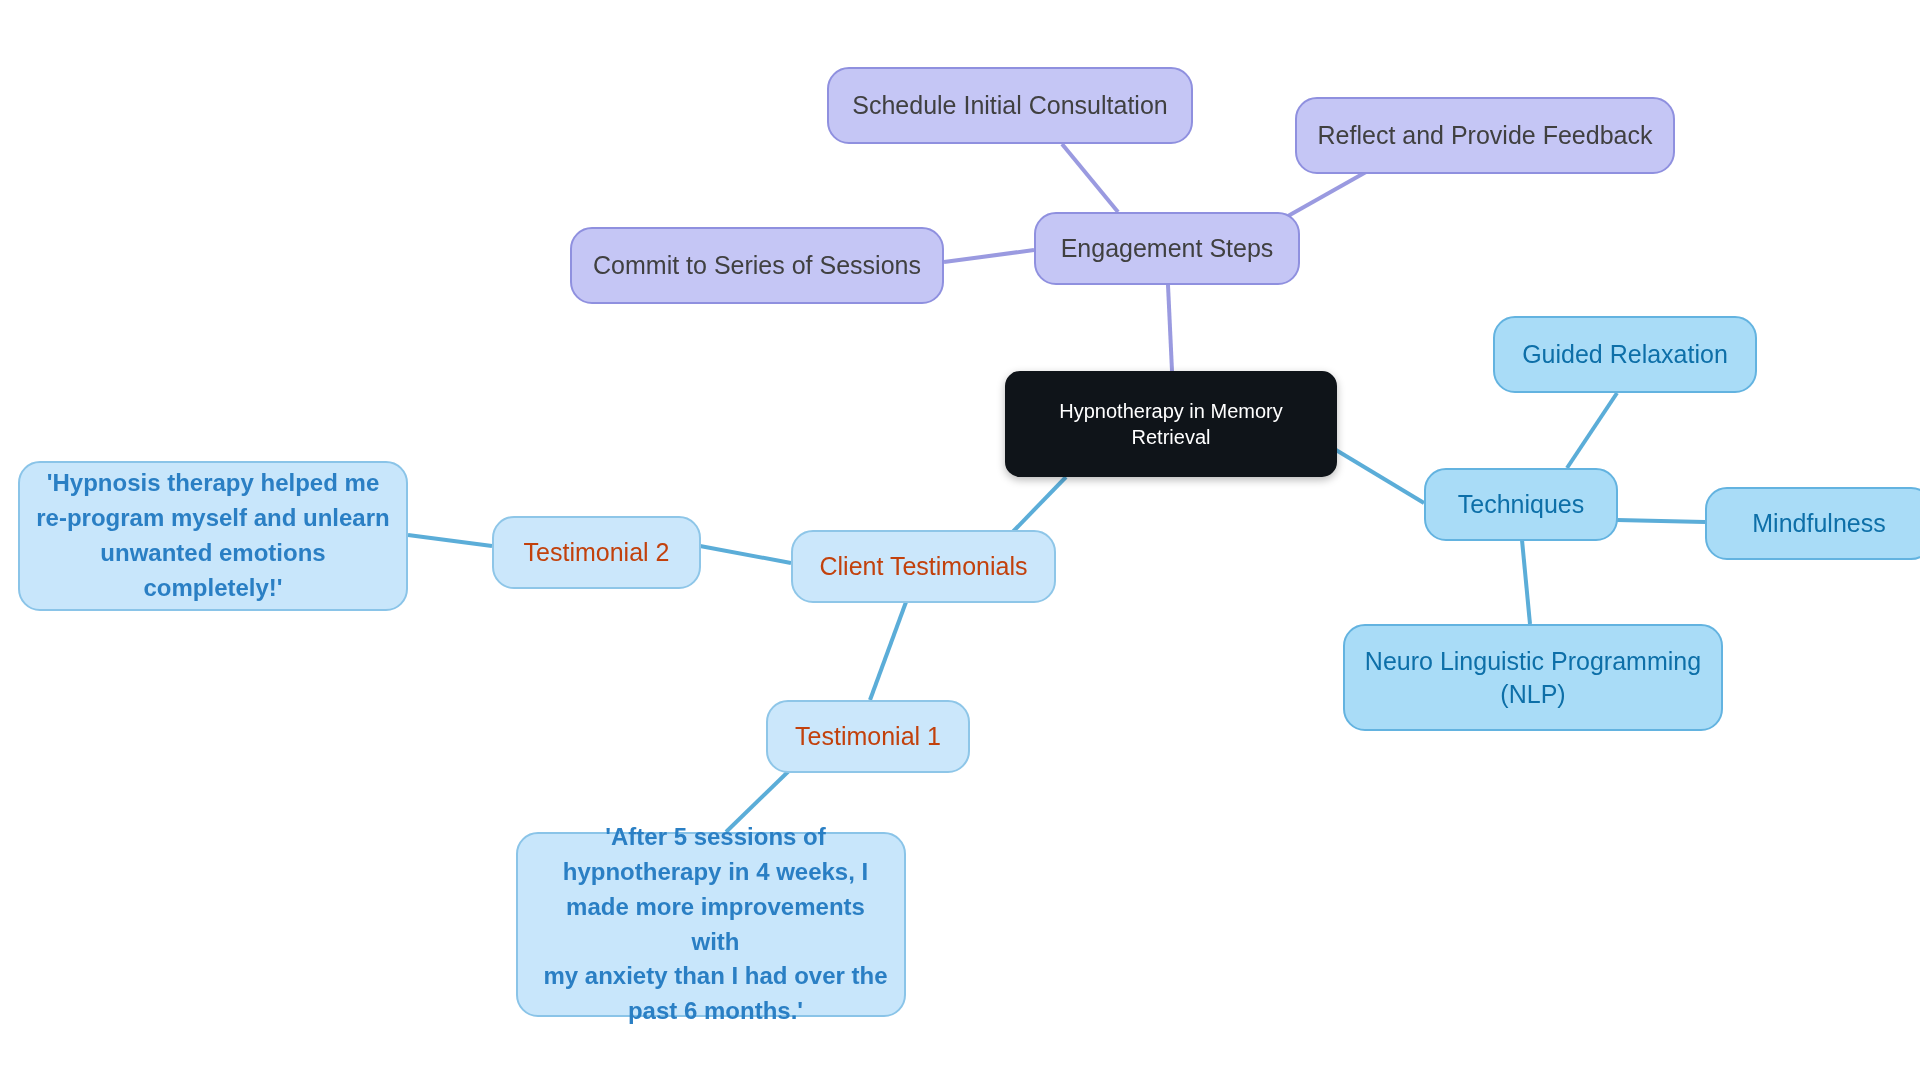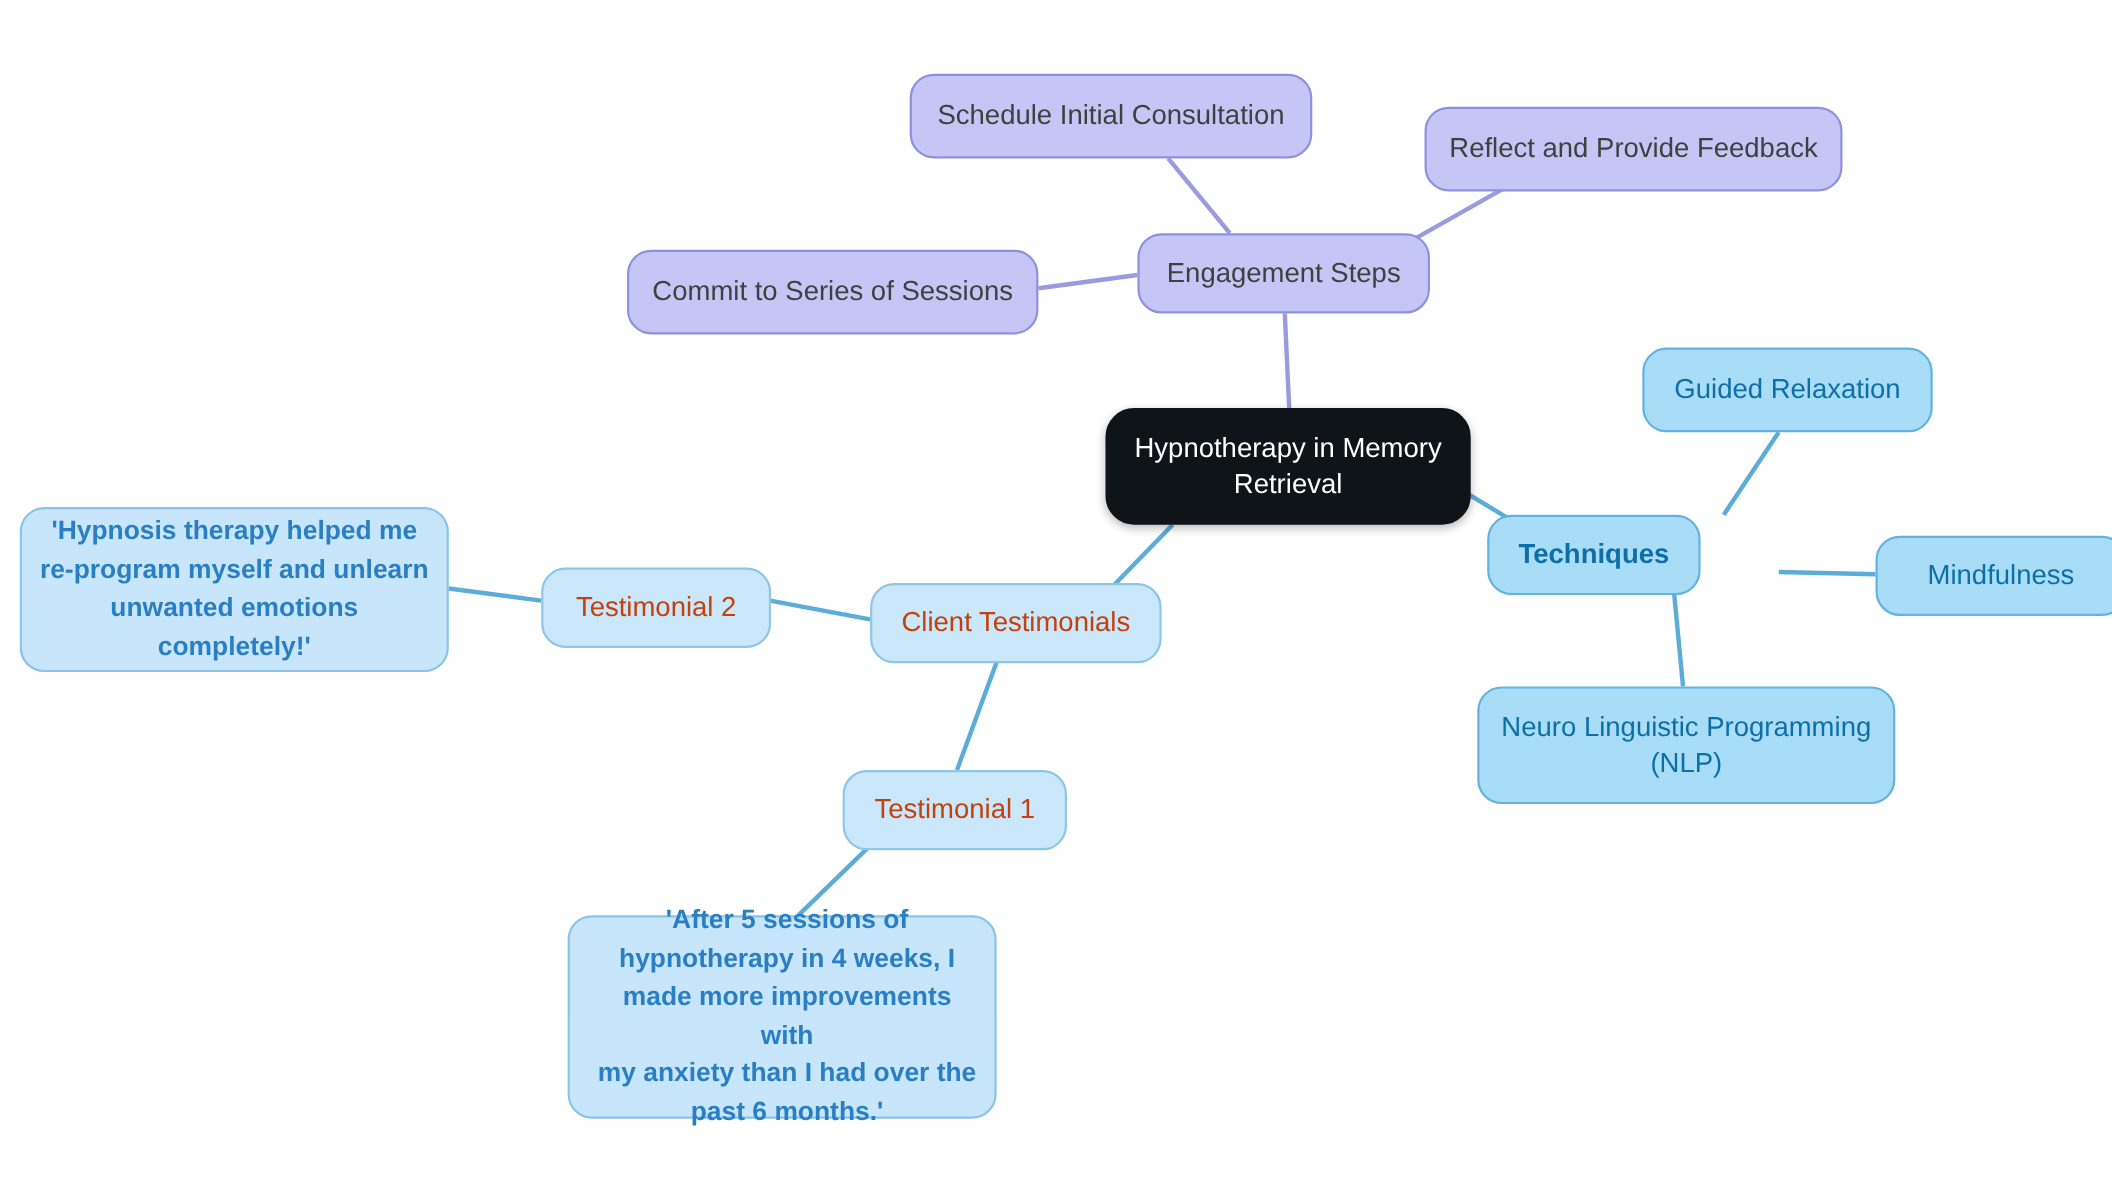--- a/index.html
+++ b/index.html
@@ -38,22 +38,22 @@
     border-style: solid;
     border-width: 2px;
     line-height: 1.32;
     white-space: pre-line;
     padding: 6px 14px;
   }
   .node.root {
     background: #0f1419;
     border-color: #0f1419;
     color: #ffffff;
-    font-size: 25px;
-    border-radius: 26px;
+    font-size: 20px;
+    border-radius: 15px;
     box-shadow: 0 3px 9px rgba(0,0,0,0.28);
   }
   .node.purple {
     background: #c5c6f5;
     border-color: #8f90df;
     color: #404040;
     font-size: 25px;
   }
   .node.blue-mid {
     background: #a9dcf7;
@@ -107,21 +107,21 @@
 Retrieval</div>
 
   <div class="node purple" style="left:1034px; top:212px; width:266px; height:73px;">Engagement Steps</div>
 
   <div class="node purple" style="left:827px; top:67px; width:366px; height:77px;">Schedule Initial Consultation</div>
 
   <div class="node purple" style="left:1295px; top:97px; width:380px; height:77px;">Reflect and Provide Feedback</div>
 
   <div class="node purple" style="left:570px; top:227px; width:374px; height:77px;">Commit to Series of Sessions</div>
 
-  <div class="node blue-mid" style="left:1352px; top:468px; width:194px; height:73px;font-weight:bold;">Techniques</div>
+  <div class="node blue-mid" style="left:1424px; top:468px; width:194px; height:73px;">Techniques</div>
 
   <div class="node blue-mid" style="left:1493px; top:316px; width:264px; height:77px;">Guided Relaxation</div>
 
   <div class="node blue-mid" style="left:1705px; top:487px; width:228px; height:73px;">Mindfulness</div>
 
   <div class="node blue-light" style="left:791px; top:530px; width:265px; height:73px;">Client Testimonials</div>
 
   <div class="node blue-mid" style="left:1343px; top:624px; width:380px; height:107px;">Neuro Linguistic Programming
 (NLP)</div>
 

